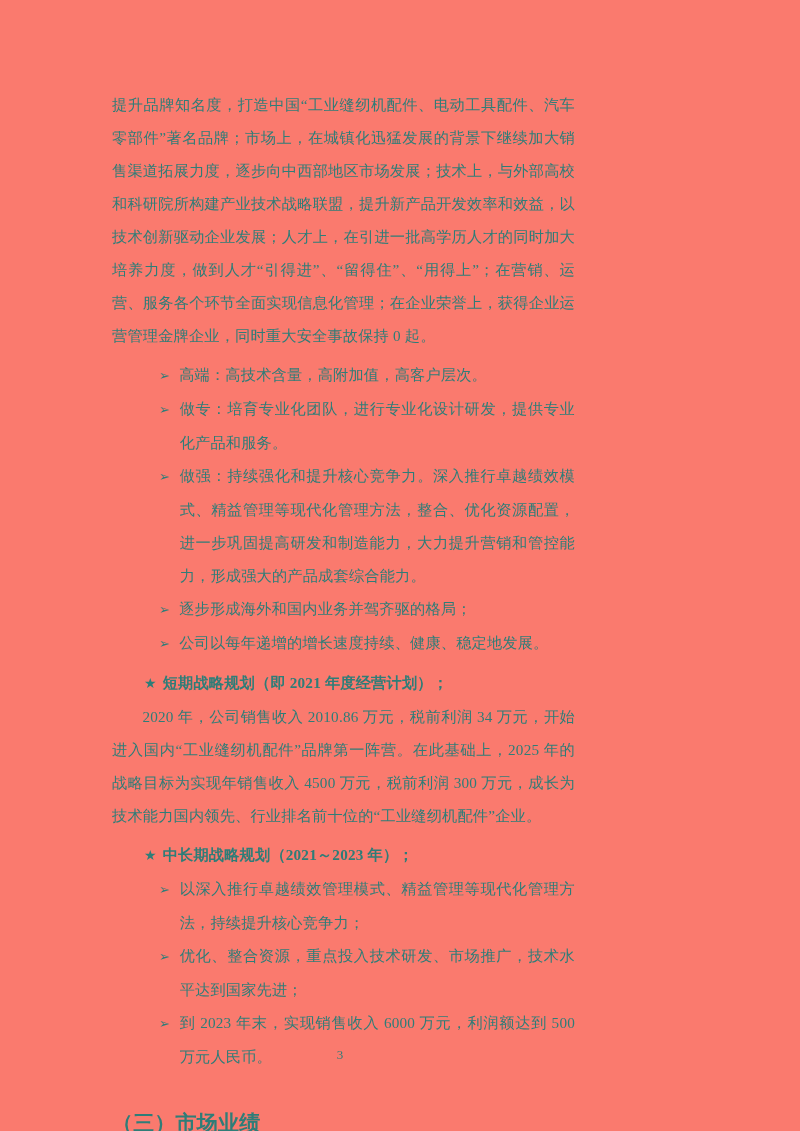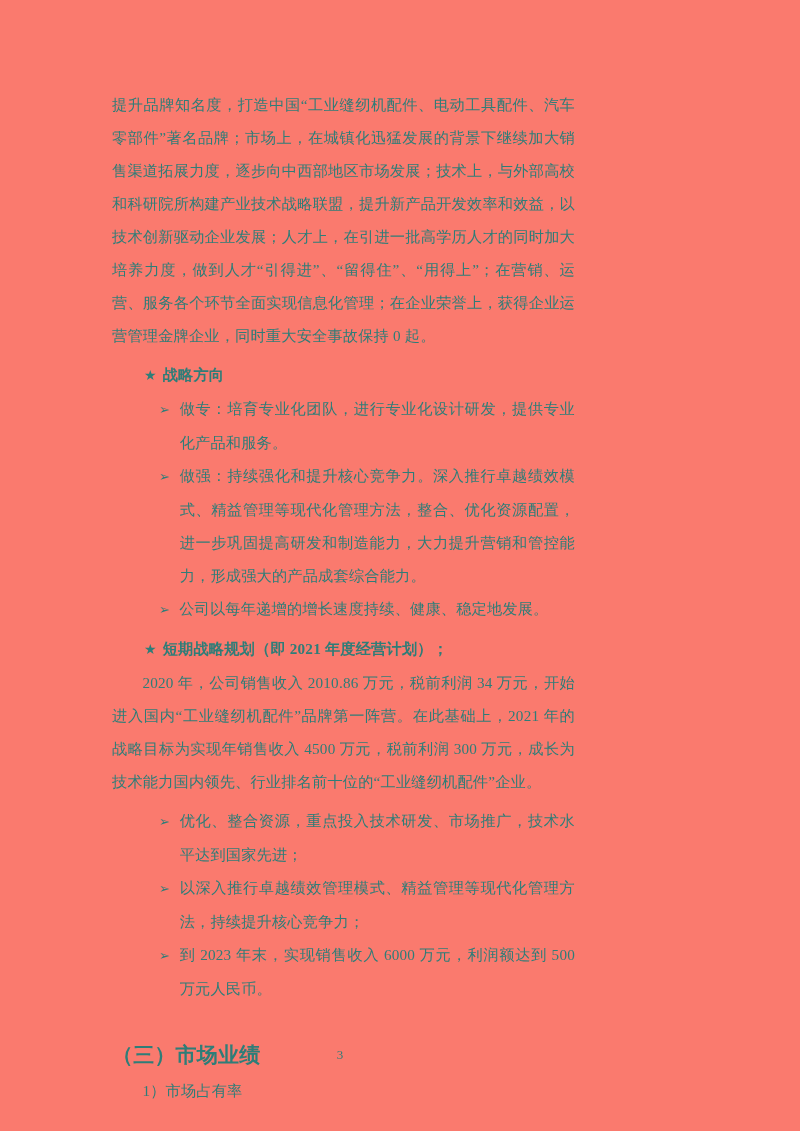--- a/index.html
+++ b/index.html
@@ -81,42 +81,44 @@
 </head>
 <body>
 
 <div class="page">
   <div class="doc-body">
 
     <p class="para">提升品牌知名度，打造中国“工业缝纫机配件、电动工具配件、汽车零部件”著名品牌；市场上，在城镇化迅猛发展的背景下继续加大销售渠道拓展力度，逐步向中西部地区市场发展；技术上，与外部高校和科研院所构建产业技术战略联盟，提升新产品开发效率和效益，以技术创新驱动企业发展；人才上，在引进一批高学历人才的同时加大培养力度，做到人才“引得进”、“留得住”、“用得上”；在营销、运营、服务各个环节全面实现信息化管理；在企业荣誉上，获得企业运营管理金牌企业，同时重大安全事故保持 0 起。</p>
 
     <div class="spacer-s"></div>
 
-    <p class="bullet-star"><span class="star-glyph">★</span><span class="bold">战略方向</span></p>
 
+    <p class="bullet-arrow"><span class="arrow-glyph">➢</span><span>高端：高技术含量，高附加值，高客户层次。</span></p>
 
     <p class="bullet-arrow"><span class="arrow-glyph">➢</span><span>做专：培育专业化团队，进行专业化设计研发，提供专业化产品和服务。</span></p>
 
     <p class="bullet-arrow"><span class="arrow-glyph">➢</span><span>做强：持续强化和提升核心竞争力。深入推行卓越绩效模式、精益管理等现代化管理方法，整合、优化资源配置，进一步巩固提高研发和制造能力，大力提升营销和管控能力，形成强大的产品成套综合能力。</span></p>
 
+    <p class="bullet-arrow"><span class="arrow-glyph">➢</span><span>逐步形成海外和国内业务并驾齐驱的格局；</span></p>
 
     <p class="bullet-arrow"><span class="arrow-glyph">➢</span><span>公司以每年递增的增长速度持续、健康、稳定地发展。</span></p>
 
     <div class="spacer-s"></div>
 
     <p class="bullet-star"><span class="star-glyph">★</span><span class="bold">短期战略规划（即 2021 年度经营计划）；</span></p>
 
-    <p class="indent2">2020 年，公司销售收入 2010.86 万元，税前利润 34 万元，开始进入国内“工业缝纫机配件”品牌第一阵营。在此基础上，2021 年的战略目标为实现年销售收入 4500 万元，税前利润 300 万元，成长为技术能力国内领先、行业排名前十位的“工业缝纫机配件”企业。</p>
+    <p class="indent2">2020 年，公司销售收入 2010.86 万元，税前利润 34 万元，开始进入国内“工业缝纫机配件”品牌第一阵营。在此基础上，2025 年的战略目标为实现年销售收入 4500 万元，税前利润 300 万元，成长为技术能力国内领先、行业排名前十位的“工业缝纫机配件”企业。</p>
 
     <div class="spacer-s"></div>
 
+    <p class="bullet-star"><span class="star-glyph">★</span><span class="bold">中长期战略规划（2021～2023 年）；</span></p>
+
+    <p class="bullet-arrow"><span class="arrow-glyph">➢</span><span>以深入推行卓越绩效管理模式、精益管理等现代化管理方法，持续提升核心竞争力；</span></p>
 
     <p class="bullet-arrow"><span class="arrow-glyph">➢</span><span>优化、整合资源，重点投入技术研发、市场推广，技术水平达到国家先进；</span></p>
-
-    <p class="bullet-arrow"><span class="arrow-glyph">➢</span><span>以深入推行卓越绩效管理模式、精益管理等现代化管理方法，持续提升核心竞争力；</span></p>
 
 
     <p class="bullet-arrow"><span class="arrow-glyph">➢</span><span>到 2023 年末，实现销售收入 6000 万元，利润额达到 500 万元人民币。</span></p>
 
     <div class="spacer-m"></div>
 
     <p class="heading">（三）市场业绩</p>
 
     <p class="sub-item">1）市场占有率</p>
 

